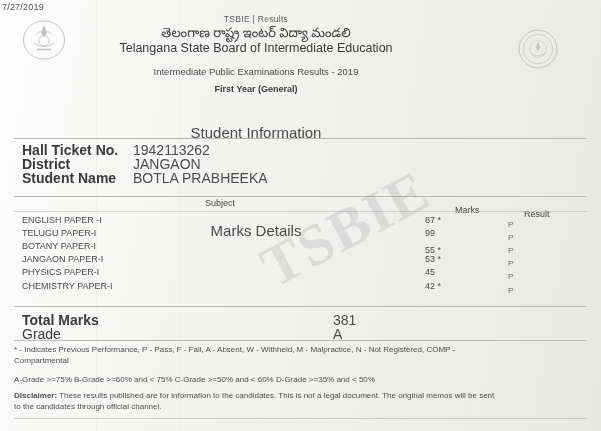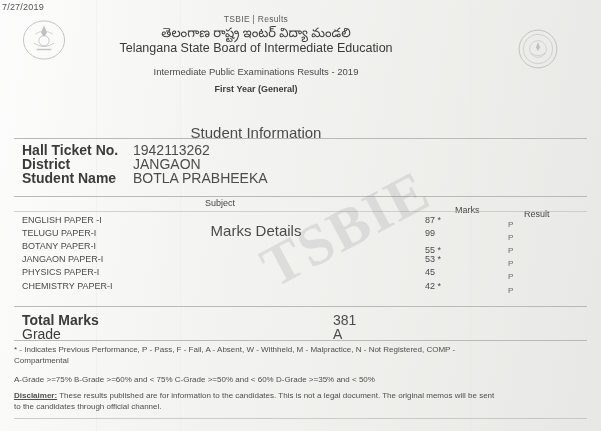--- a/index.html
+++ b/index.html
@@ -151,21 +151,21 @@
     left: 508px;
   }
   .foot {
     position: absolute;
     font-size: 8px;
     color: #4e4e4e;
     left: 14px;
     right: 14px;
     line-height: 1.35;
   }
-  .foot b { font-weight: bold; text-decoration: underline; }
+  .foot b { font-weight: bold; }
 </style>
 </head>
 <body>
 
 <div class="sheet"></div>
 
 <div class="scanline" style="left:96px;top:0;width:1px;height:431px;opacity:.5;"></div>
 <div class="scanline" style="left:180px;top:0;width:1px;height:431px;opacity:.35;"></div>
 <div class="scanline" style="left:470px;top:0;width:1px;height:431px;opacity:.3;"></div>
 

